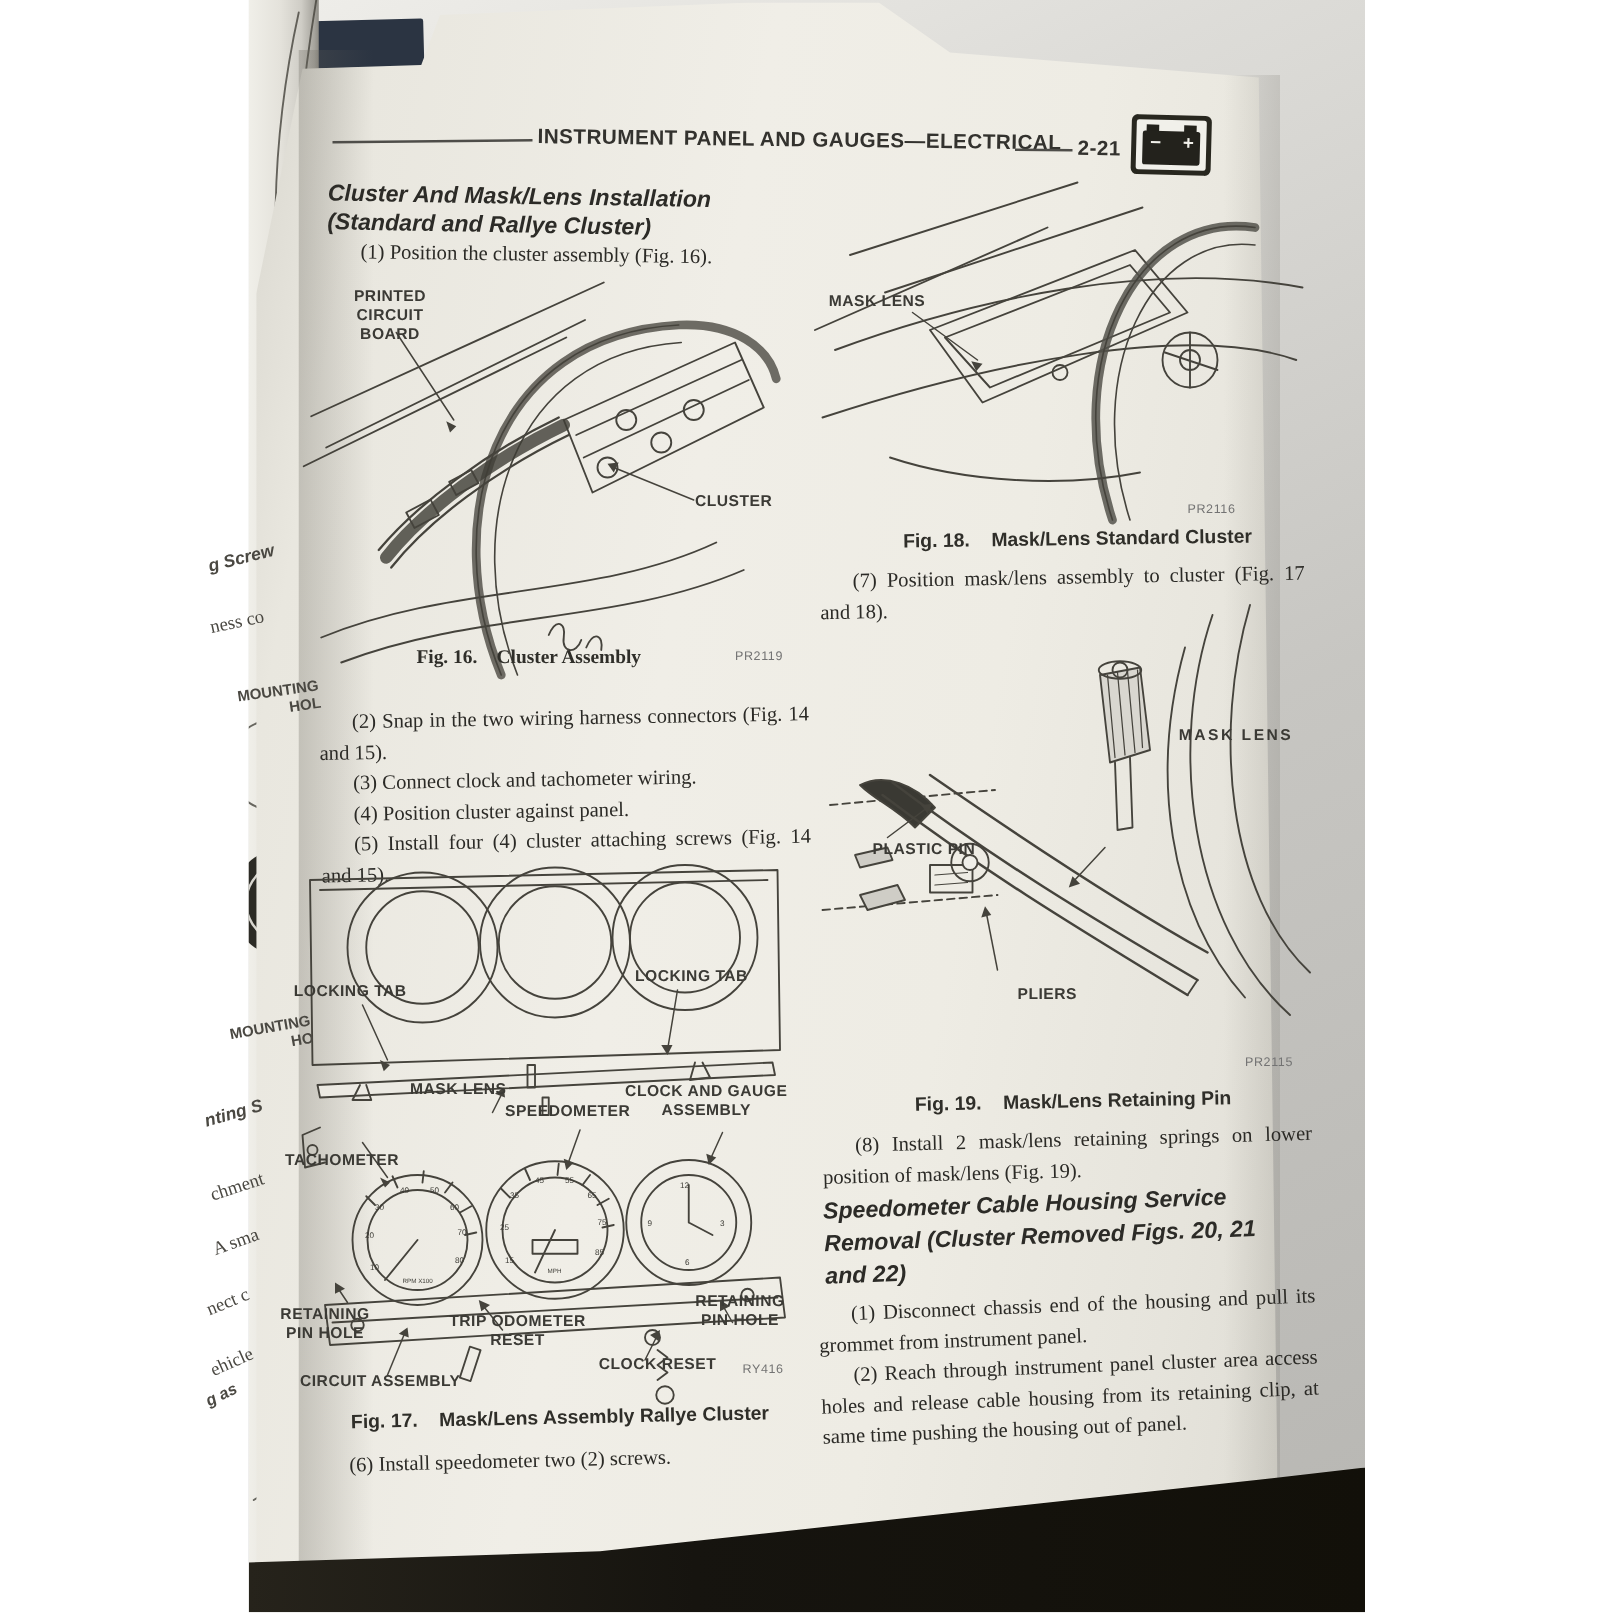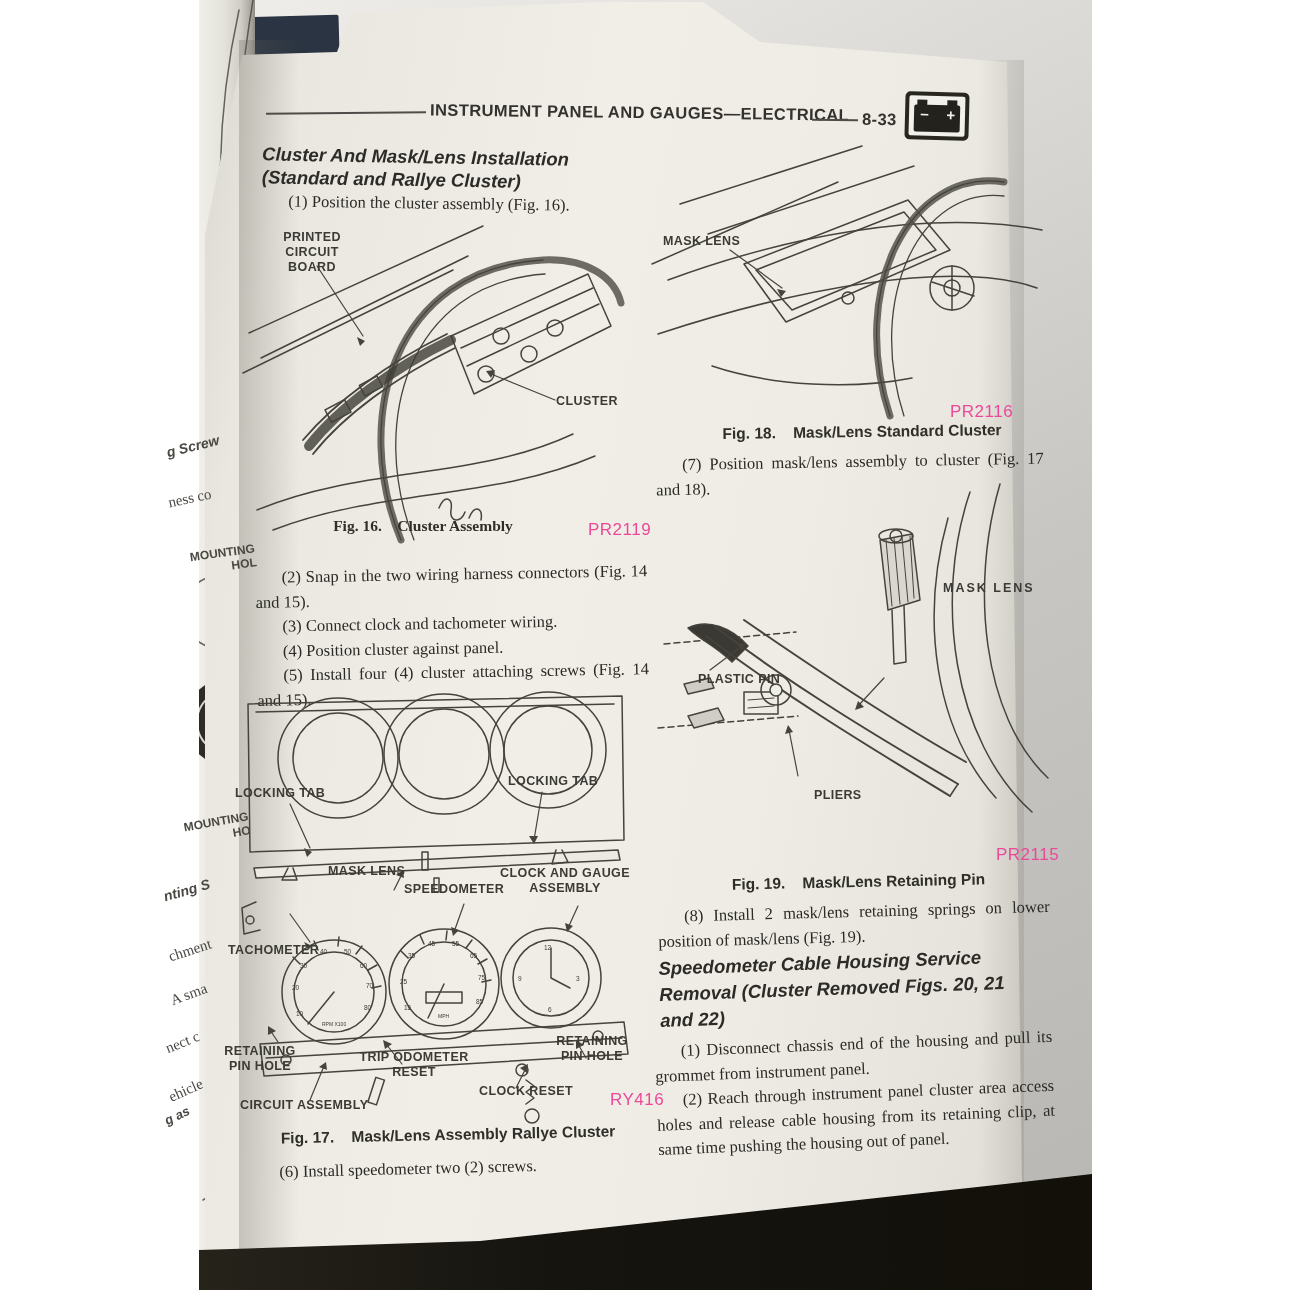--- a/index.html
+++ b/index.html
@@ -34,22 +34,22 @@
              letter-spacing:0.4px;color:#33322e;}
   .rule{background:#4e4d49;height:2px;}
   .sec-head{font-family:"Liberation Sans",sans-serif;font-weight:bold;font-style:italic;
             font-size:18.5px;line-height:22.5px;color:#2c2b27;white-space:pre-line;}
   .body-text{font-family:"Liberation Serif",serif;font-size:16.5px;line-height:24.5px;
              color:#2b2a26;text-align:justify;}
   .body-text p{margin:0;text-indent:1.6em;}
   .lbl{position:absolute;font-family:"Liberation Sans",sans-serif;font-weight:bold;
        font-size:12.5px;line-height:15px;letter-spacing:0.4px;color:#3b3a35;
        white-space:pre-line;text-align:center;}
-  .code{position:absolute;font-family:"Liberation Sans",sans-serif;font-size:17px;
-        letter-spacing:0.5px;color:#ec4899;}
+  .code{position:absolute;font-family:"Liberation Sans",sans-serif;font-size:10px;
+        letter-spacing:0.5px;color:#737373;}
   .caption{position:absolute;font-family:"Liberation Sans",sans-serif;font-weight:bold;
            font-size:15.5px;color:#2f2e29;white-space:pre-wrap;text-align:center;}
   
   #batt{left:905px;top:92px;width:64px;height:48px;transform:rotate(1.5deg);}
   #batt .outer{position:absolute;inset:0;background:#28271f;border-radius:5px;}
   #batt .inner{position:absolute;inset:4px;background:#f1f0ea;border-radius:2px;}
   #batt .body{position:absolute;left:9px;right:9px;top:13px;bottom:8px;background:#23221c;border-radius:2px;}
   #batt .term{position:absolute;top:8px;width:10px;height:6px;background:#23221c;}
   #batt .sign{position:absolute;top:14px;font-family:"Liberation Sans",sans-serif;
               font-weight:bold;font-size:15px;color:#f1f0ea;line-height:18px;}
@@ -83,21 +83,21 @@
     </div>
 
     <div id="main-page" class="abs"></div>
     <div id="spine-shadow" class="abs"></div>
     <div id="right-edge-shade" class="abs"></div>
   </div>
 
   <div class="abs rule" style="left:266px;top:112px;width:160px;transform:rotate(-0.6deg);"></div>
   <div class="abs hdr-title" style="left:430px;top:103px;transform:rotate(0.7deg);">INSTRUMENT PANEL AND GAUGES—ELECTRICAL</div>
   <div class="abs rule" style="left:812px;top:119px;width:46px;transform:rotate(0.7deg);"></div>
-  <div class="abs hdr-title" style="left:862px;top:110px;transform:rotate(0.9deg);">8-33</div>
+  <div class="abs hdr-title" style="left:862px;top:110px;transform:rotate(0.9deg);">2-21</div>
 
   <div id="batt" class="abs">
     <div class="outer"></div>
     <div class="inner"></div>
     <div class="term" style="left:12px;"></div>
     <div class="term" style="right:12px;"></div>
     <div class="body"></div>
     <span class="sign" style="left:15px;">−</span>
     <span class="sign" style="right:14px;">+</span>
   </div>
@@ -233,30 +233,30 @@
     <text class="dial" x="292" y="289">9</text>
     <text class="dial" x="96" y="334" style="font-size:5px">RPM X100</text>
     <text class="dial" x="212" y="326" style="font-size:5px">MPH</text>
   </svg>
   <span class="lbl" style="left:235px;top:786px;">LOCKING TAB</span>
   <span class="lbl" style="left:508px;top:774px;">LOCKING TAB</span>
   <span class="lbl" style="left:328px;top:864px;">MASK LENS</span>
   <span class="lbl" style="left:404px;top:882px;text-align:right;">SPEEDOMETER</span>
   <span class="lbl" style="left:496px;top:866px;width:138px;">CLOCK AND GAUGE
 ASSEMBLY</span>
-  <span class="lbl" style="left:228px;top:943px;">TACHOMETER</span>
+  <span class="lbl" style="left:228px;top:921px;">TACHOMETER</span>
   <span class="lbl" style="left:218px;top:1044px;width:84px;">RETAINING
 PIN HOLE</span>
   <span class="lbl" style="left:352px;top:1050px;width:124px;">TRIP ODOMETER
 RESET</span>
   <span class="lbl" style="left:479px;top:1084px;">CLOCK RESET</span>
   <span class="lbl" style="left:548px;top:1034px;width:88px;">RETAINING
 PIN HOLE</span>
   <span class="lbl" style="left:240px;top:1098px;">CIRCUIT ASSEMBLY</span>
-  <span class="code" style="left:610px;top:1090px;">RY416</span>
+  <span class="code" style="left:594px;top:1090px;">RY416</span>
   <div class="caption" style="left:248px;top:1126px;width:400px;transform:rotate(-1.2deg);">Fig. 17.    Mask/Lens Assembly Rallye Cluster</div>
   <div class="abs body-text" style="left:253px;top:1156px;width:400px;transform:rotate(-1.4deg);">
     <p>(6)  Install speedometer two (2) screws.</p>
   </div>
 
   <svg style="left:652px;top:138px;" width="392" height="278" viewBox="0 0 392 278">
     <g class="art">
       <path d="M28,66 L210,8"></path>
       <path d="M0,126 L186,44"></path>
       <path d="M56,96 L262,28"></path>

